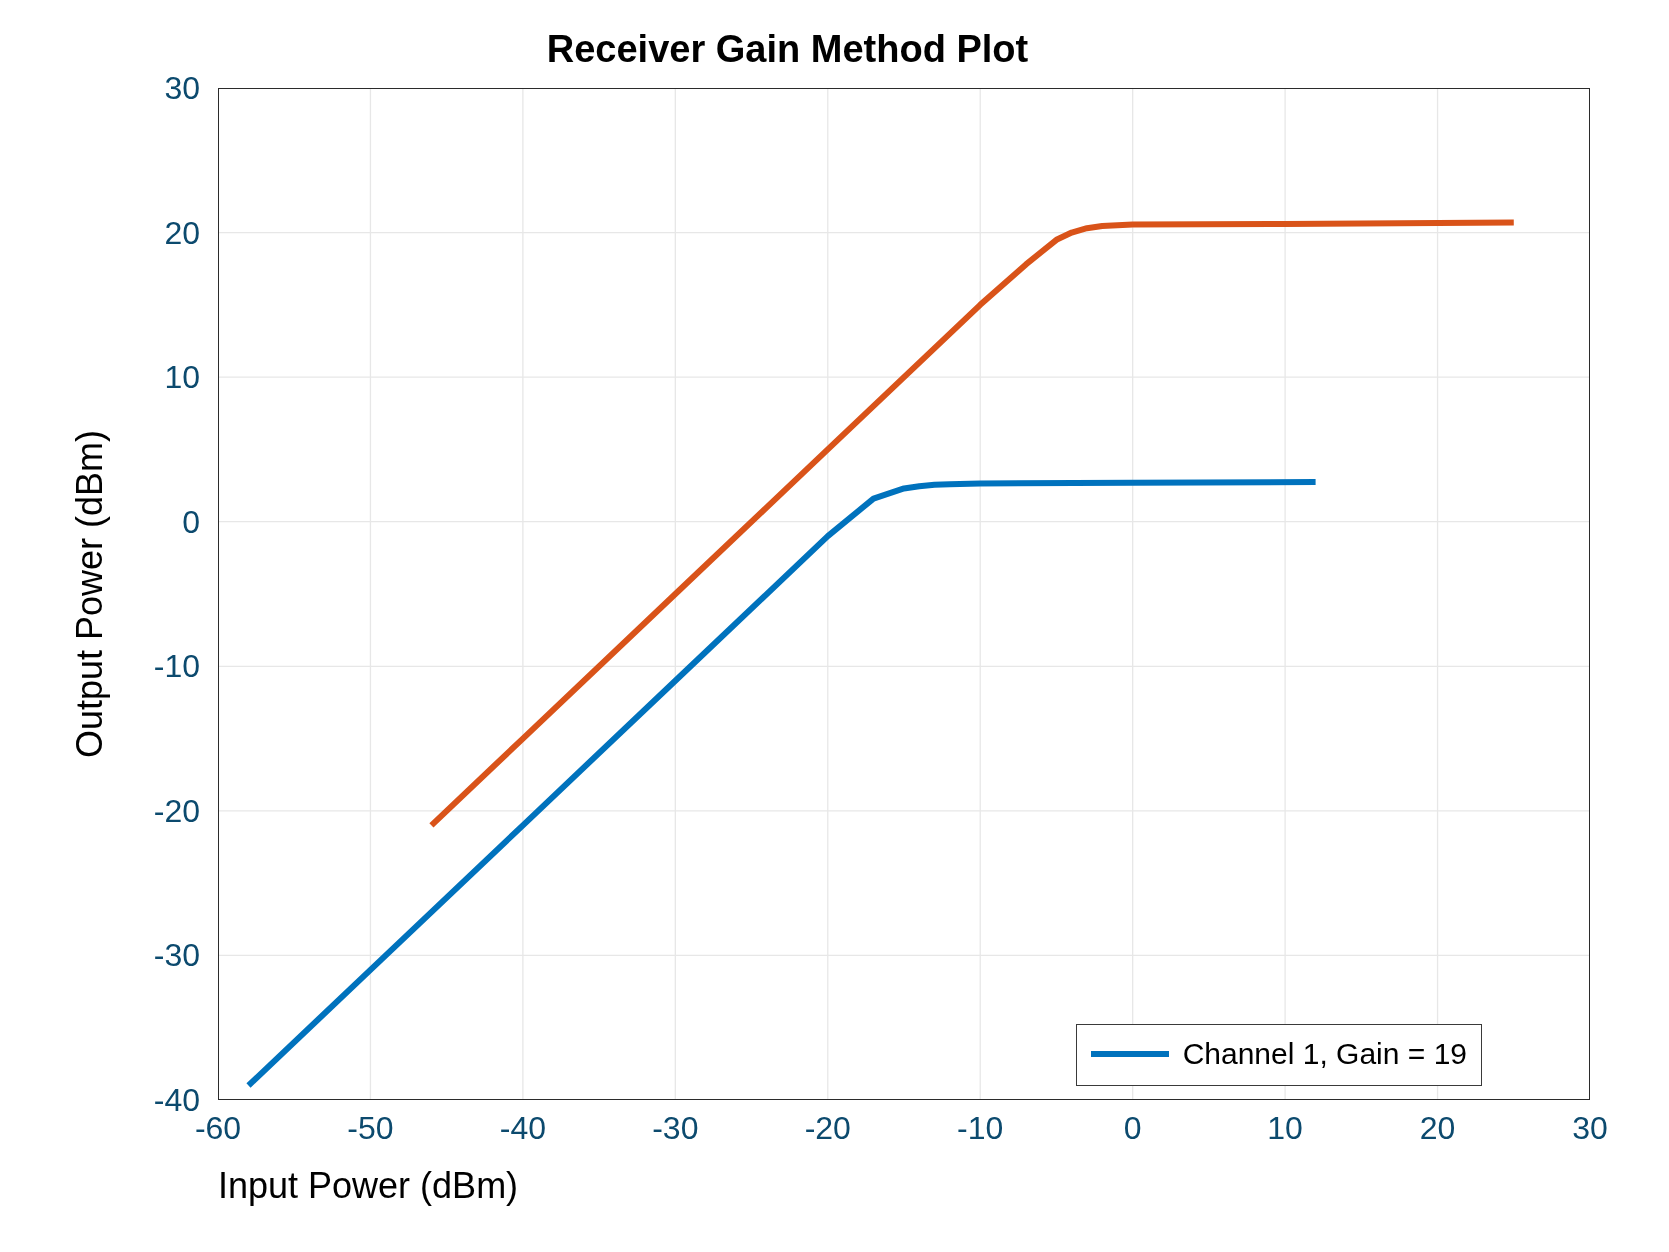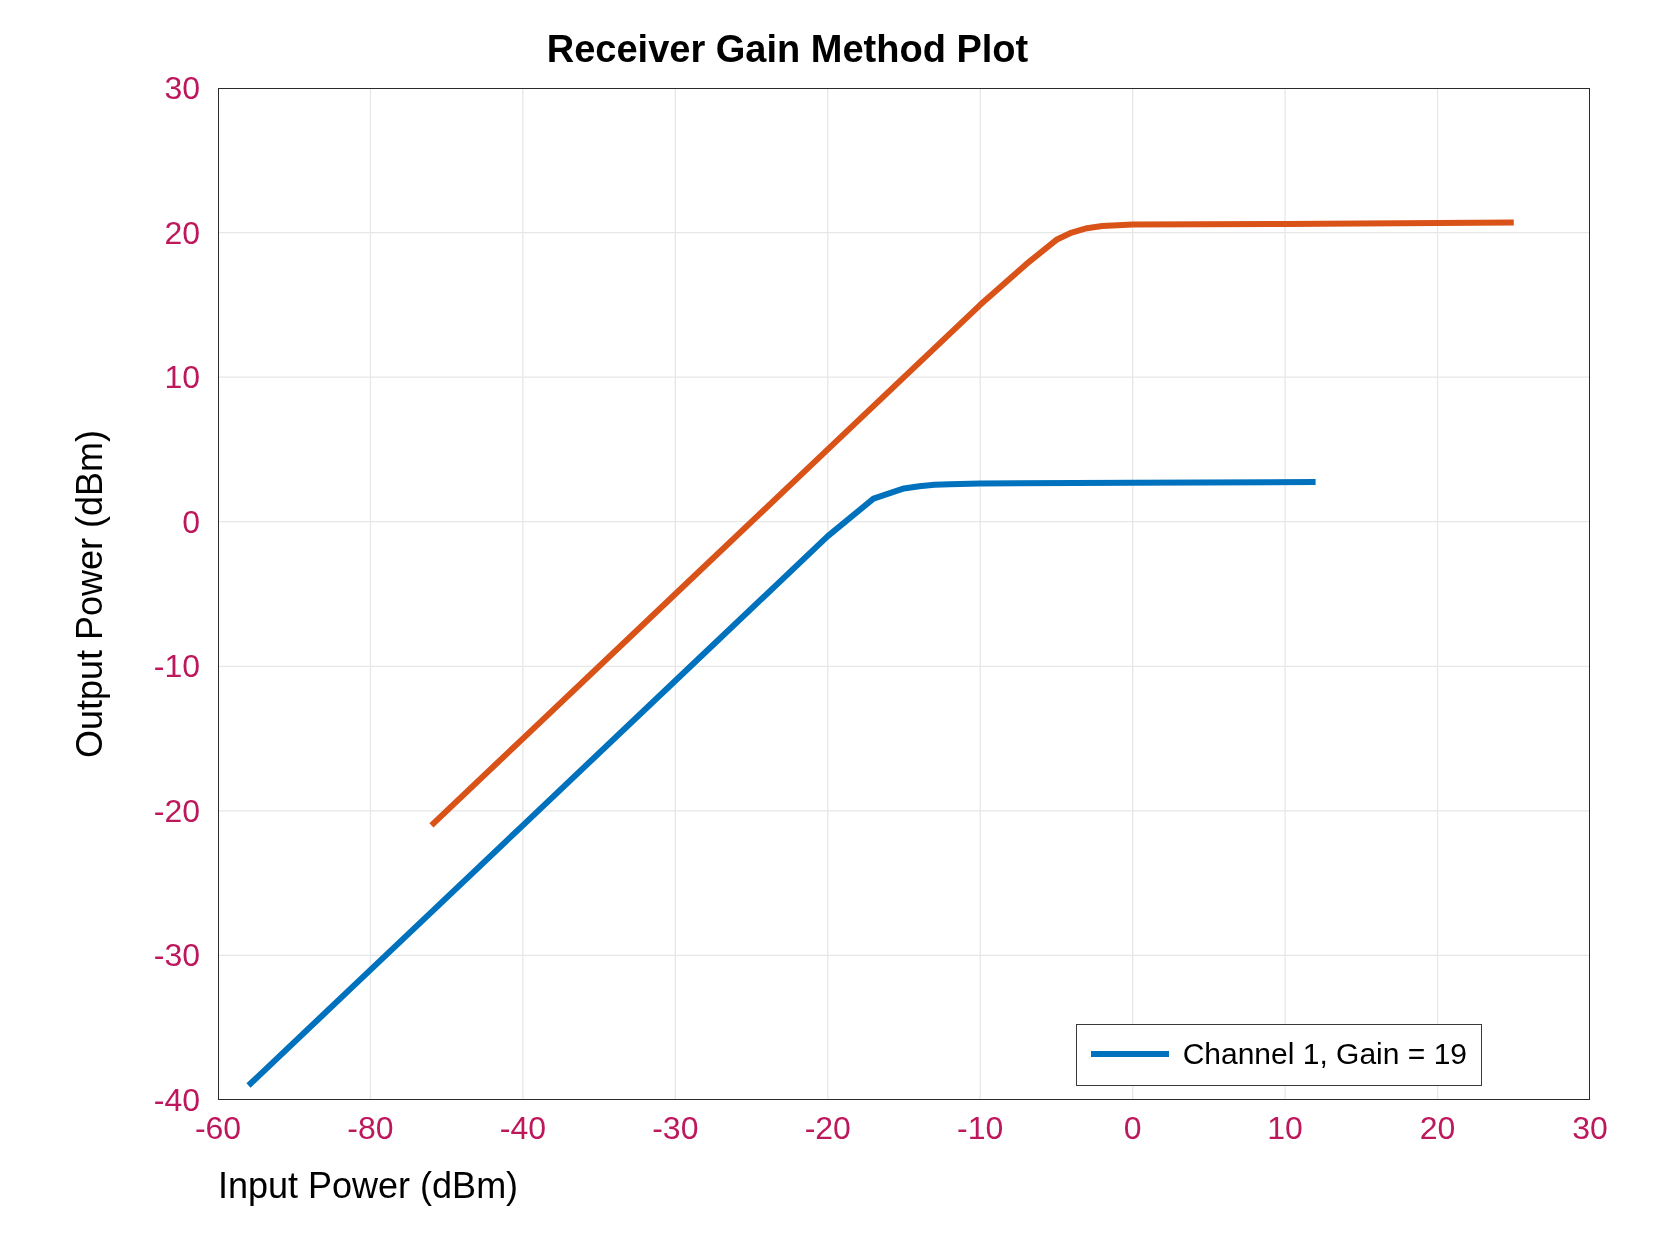--- a/index.html
+++ b/index.html
@@ -47,21 +47,21 @@
     border: 1.5px solid #2b2b2b;
     pointer-events: none;
   }
   .grid line {
     stroke: #e7e7e7;
     stroke-width: 1.3;
   }
   .axis-tick {
     position: absolute;
     font-size: 32px;
-    color: #be185d;
+    color: #0c4a6e;
   }
   .x-ticks .axis-tick {
     top: 1110px;
     transform: translateX(-50%);
   }
   .y-ticks .axis-tick {
     left: 200px;
     transform: translate(-100%, -50%);
   }
   .xlabel {
@@ -150,21 +150,21 @@
       <g class="series" id="series-g">
           <path d="M30.49 997.54 L152.44 881.89 L304.89 737.31 L457.33 592.74 L609.78 448.17 L655.51 410.58 L686.00 400.46 L701.24 398.29 L716.49 396.85 L731.73 396.13 L762.22 395.40 L914.67 394.68 L1097.60 393.96" stroke="#0072BD"></path>
           <path d="M213.42 737.31 L304.89 650.57 L457.33 506.00 L609.78 361.43 L762.22 216.86 L807.96 176.38 L838.44 151.80 L853.69 144.57 L868.93 140.23 L884.18 138.07 L914.67 136.62 L1067.11 135.90 L1295.78 134.45" stroke="#D95319"></path>
         </g>
     </svg>
     <div class="plot-border"></div>
   </div>
 
   <div class="x-ticks" id="x-ticks">
       <div class="axis-tick" style="left: 218px; text-align: center;">-60</div>
-      <div class="axis-tick" style="left: 370.444px;">-80</div>
+      <div class="axis-tick" style="left: 370.444px;">-50</div>
       <div class="axis-tick" style="left: 522.889px;">-40</div>
       <div class="axis-tick" style="left: 675.333px;">-30</div>
       <div class="axis-tick" style="left: 827.778px;">-20</div>
       <div class="axis-tick" style="left: 980.222px;">-10</div>
       <div class="axis-tick" style="left: 1132.67px;">0</div>
       <div class="axis-tick" style="left: 1285.11px;">10</div>
       <div class="axis-tick" style="left: 1437.56px;">20</div>
       <div class="axis-tick" style="left: 1590px;">30</div>
     </div>
   <div class="y-ticks" id="y-ticks">

